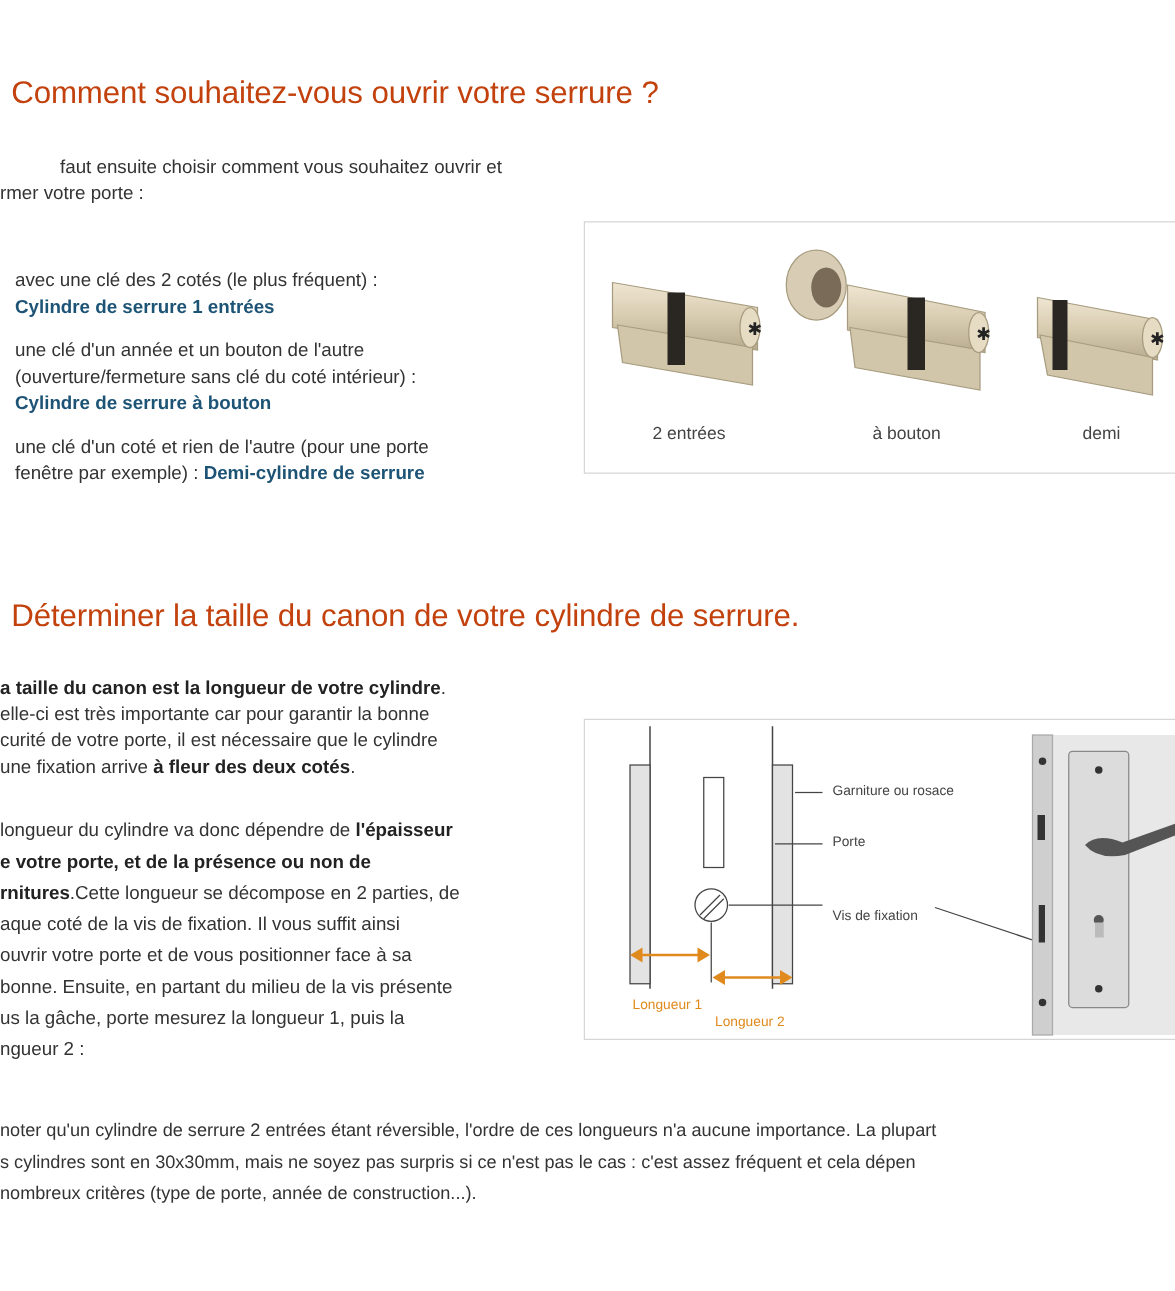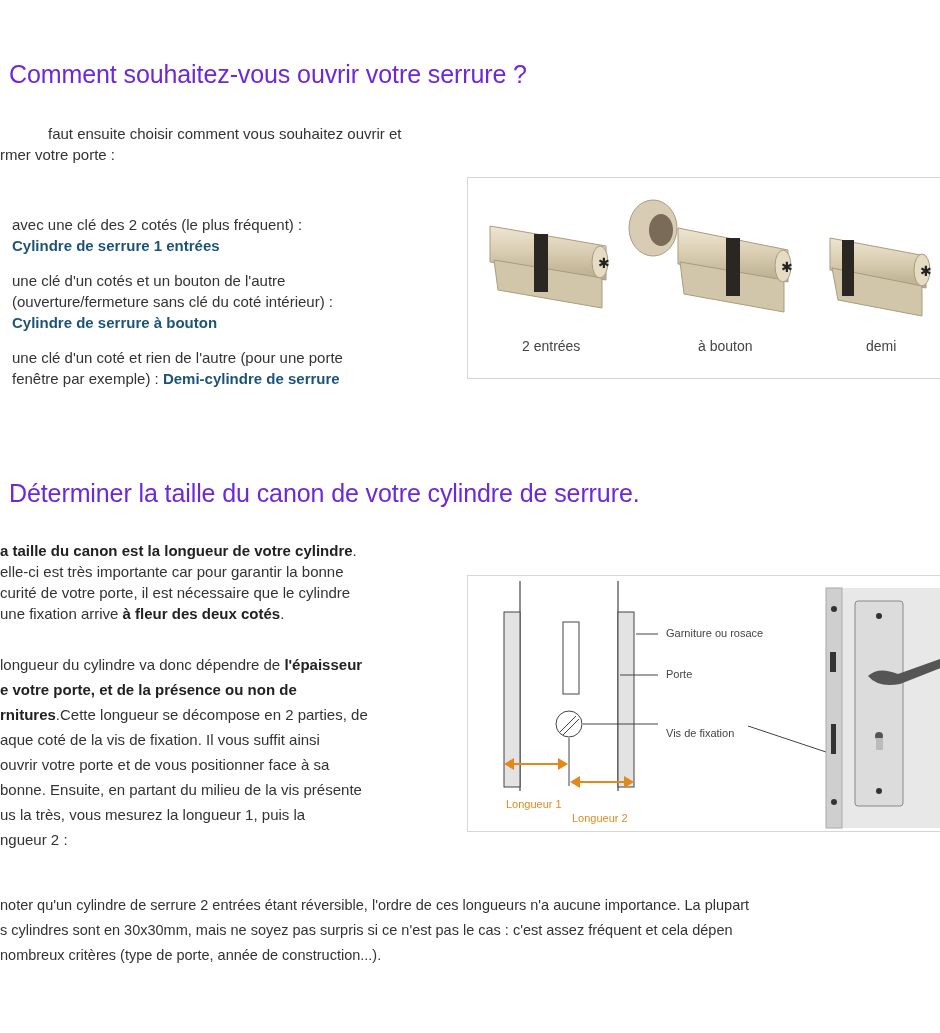--- a/index.html
+++ b/index.html
@@ -1,18 +1,18 @@
 <!DOCTYPE html>
 <html><head>
 <meta charset="utf-8">
 <style>
   html, body { margin:0; padding:0; background:#ffffff; }
   body { width:940px; height:1033px; position:relative; overflow:hidden;
          font-family:"Liberation Sans", sans-serif; color:#333333; }
-  .h2 { position:absolute; left:9px; font-size:25px; color:#6d28d9; font-weight:normal; margin:0; white-space:nowrap; letter-spacing:-0.1px; }
+  .h2 { position:absolute; left:9px; font-size:25px; color:#c2410c; font-weight:normal; margin:0; white-space:nowrap; letter-spacing:-0.1px; }
   .p { position:absolute; font-size:15px; line-height:20px; color:#333; margin:0; white-space:nowrap; }
   .link { color:#1d5476; font-weight:bold; text-decoration:none; cursor:pointer; }
   b { color:#222; }
   .imgbox { position:absolute; border:1px solid #d6d6d6; background:#fff; overflow:hidden; }
   .cap { position:absolute; font-size:14px; color:#444; }
   .lbl { position:absolute; font-size:11px; color:#444; }
   .olbl { position:absolute; font-size:11px; color:#e08a1e; }
 </style>
 </head>
 <body>
@@ -20,21 +20,21 @@
 <h2 class="h2" style="top:60px;">Comment souhaitez-vous ouvrir votre serrure ?</h2>
 
 <p class="p" style="left:0;top:124px;padding-left:48px;">faut ensuite choisir comment vous souhaitez ouvrir et</p>
 <p class="p" style="left:0;top:145px;">rmer votre porte :</p>
 
 <div>
   <p class="p" style="left:12px;top:215px;">avec une clé des 2 cotés (le plus fréquent) :</p>
   <p class="p" style="left:12px;top:236px;"><a class="link">Cylindre de serrure 1 entrées</a></p>
 </div>
 <div>
-  <p class="p" style="left:12px;top:271px;">une clé d'un cotés et un bouton de l'autre</p>
+  <p class="p" style="left:12px;top:271px;">une clé d'un année et un bouton de l'autre</p>
   <p class="p" style="left:12px;top:292px;">(ouverture/fermeture sans clé du coté intérieur) :</p>
   <p class="p" style="left:12px;top:313px;"><a class="link">Cylindre de serrure à bouton</a></p>
 </div>
 <div>
   <p class="p" style="left:12px;top:348px;">une clé d'un coté et rien de l'autre (pour une porte</p>
   <p class="p" style="left:12px;top:369px;"><span>fenêtre par exemple) : </span><a class="link">Demi-cylindre de serrure</a></p>
 </div>
 
 <div class="imgbox" style="left:467px;top:177px;width:480px;height:200px;">
   <svg width="480" height="200">
@@ -86,21 +86,21 @@
   <p class="p" style="left:0;top:604px;"><span>une fixation arrive </span><b>à fleur des deux cotés</b><span>.</span></p>
 </div>
 
 <div>
   <p class="p" style="left:0;top:655px;"><span> longueur du cylindre va donc dépendre de </span><b>l'épaisseur</b></p>
   <p class="p" style="left:0;top:680px;"><b>e votre porte, et de la présence ou non de</b></p>
   <p class="p" style="left:0;top:705px;"><b>rnitures</b><span>.Cette longueur se décompose en 2 parties, de</span></p>
   <p class="p" style="left:0;top:730px;">aque coté de la vis de fixation. Il vous suffit ainsi</p>
   <p class="p" style="left:0;top:755px;">ouvrir votre porte et de vous positionner face à sa</p>
   <p class="p" style="left:0;top:780px;">bonne. Ensuite, en partant du milieu de la vis présente</p>
-  <p class="p" style="left:0;top:805px;">us la très, vous mesurez la longueur 1, puis la</p>
+  <p class="p" style="left:0;top:805px;">us la gâche, porte mesurez la longueur 1, puis la</p>
   <p class="p" style="left:0;top:830px;">ngueur 2 :</p>
 </div>
 
 <div class="imgbox" style="left:467px;top:575px;width:480px;height:255px;">
   <svg width="480" height="255">
     <line x1="52" y1="5" x2="52" y2="215" stroke="#444" stroke-width="1.2"></line>
     <rect x="36" y="36" width="16" height="175" fill="#e3e3e3" stroke="#444"></rect>
     <line x1="150" y1="5" x2="150" y2="215" stroke="#444" stroke-width="1.2"></line>
     <rect x="150" y="36" width="16" height="175" fill="#e3e3e3" stroke="#444"></rect>
     <rect x="95" y="46" width="16" height="72" fill="#fff" stroke="#444"></rect>

